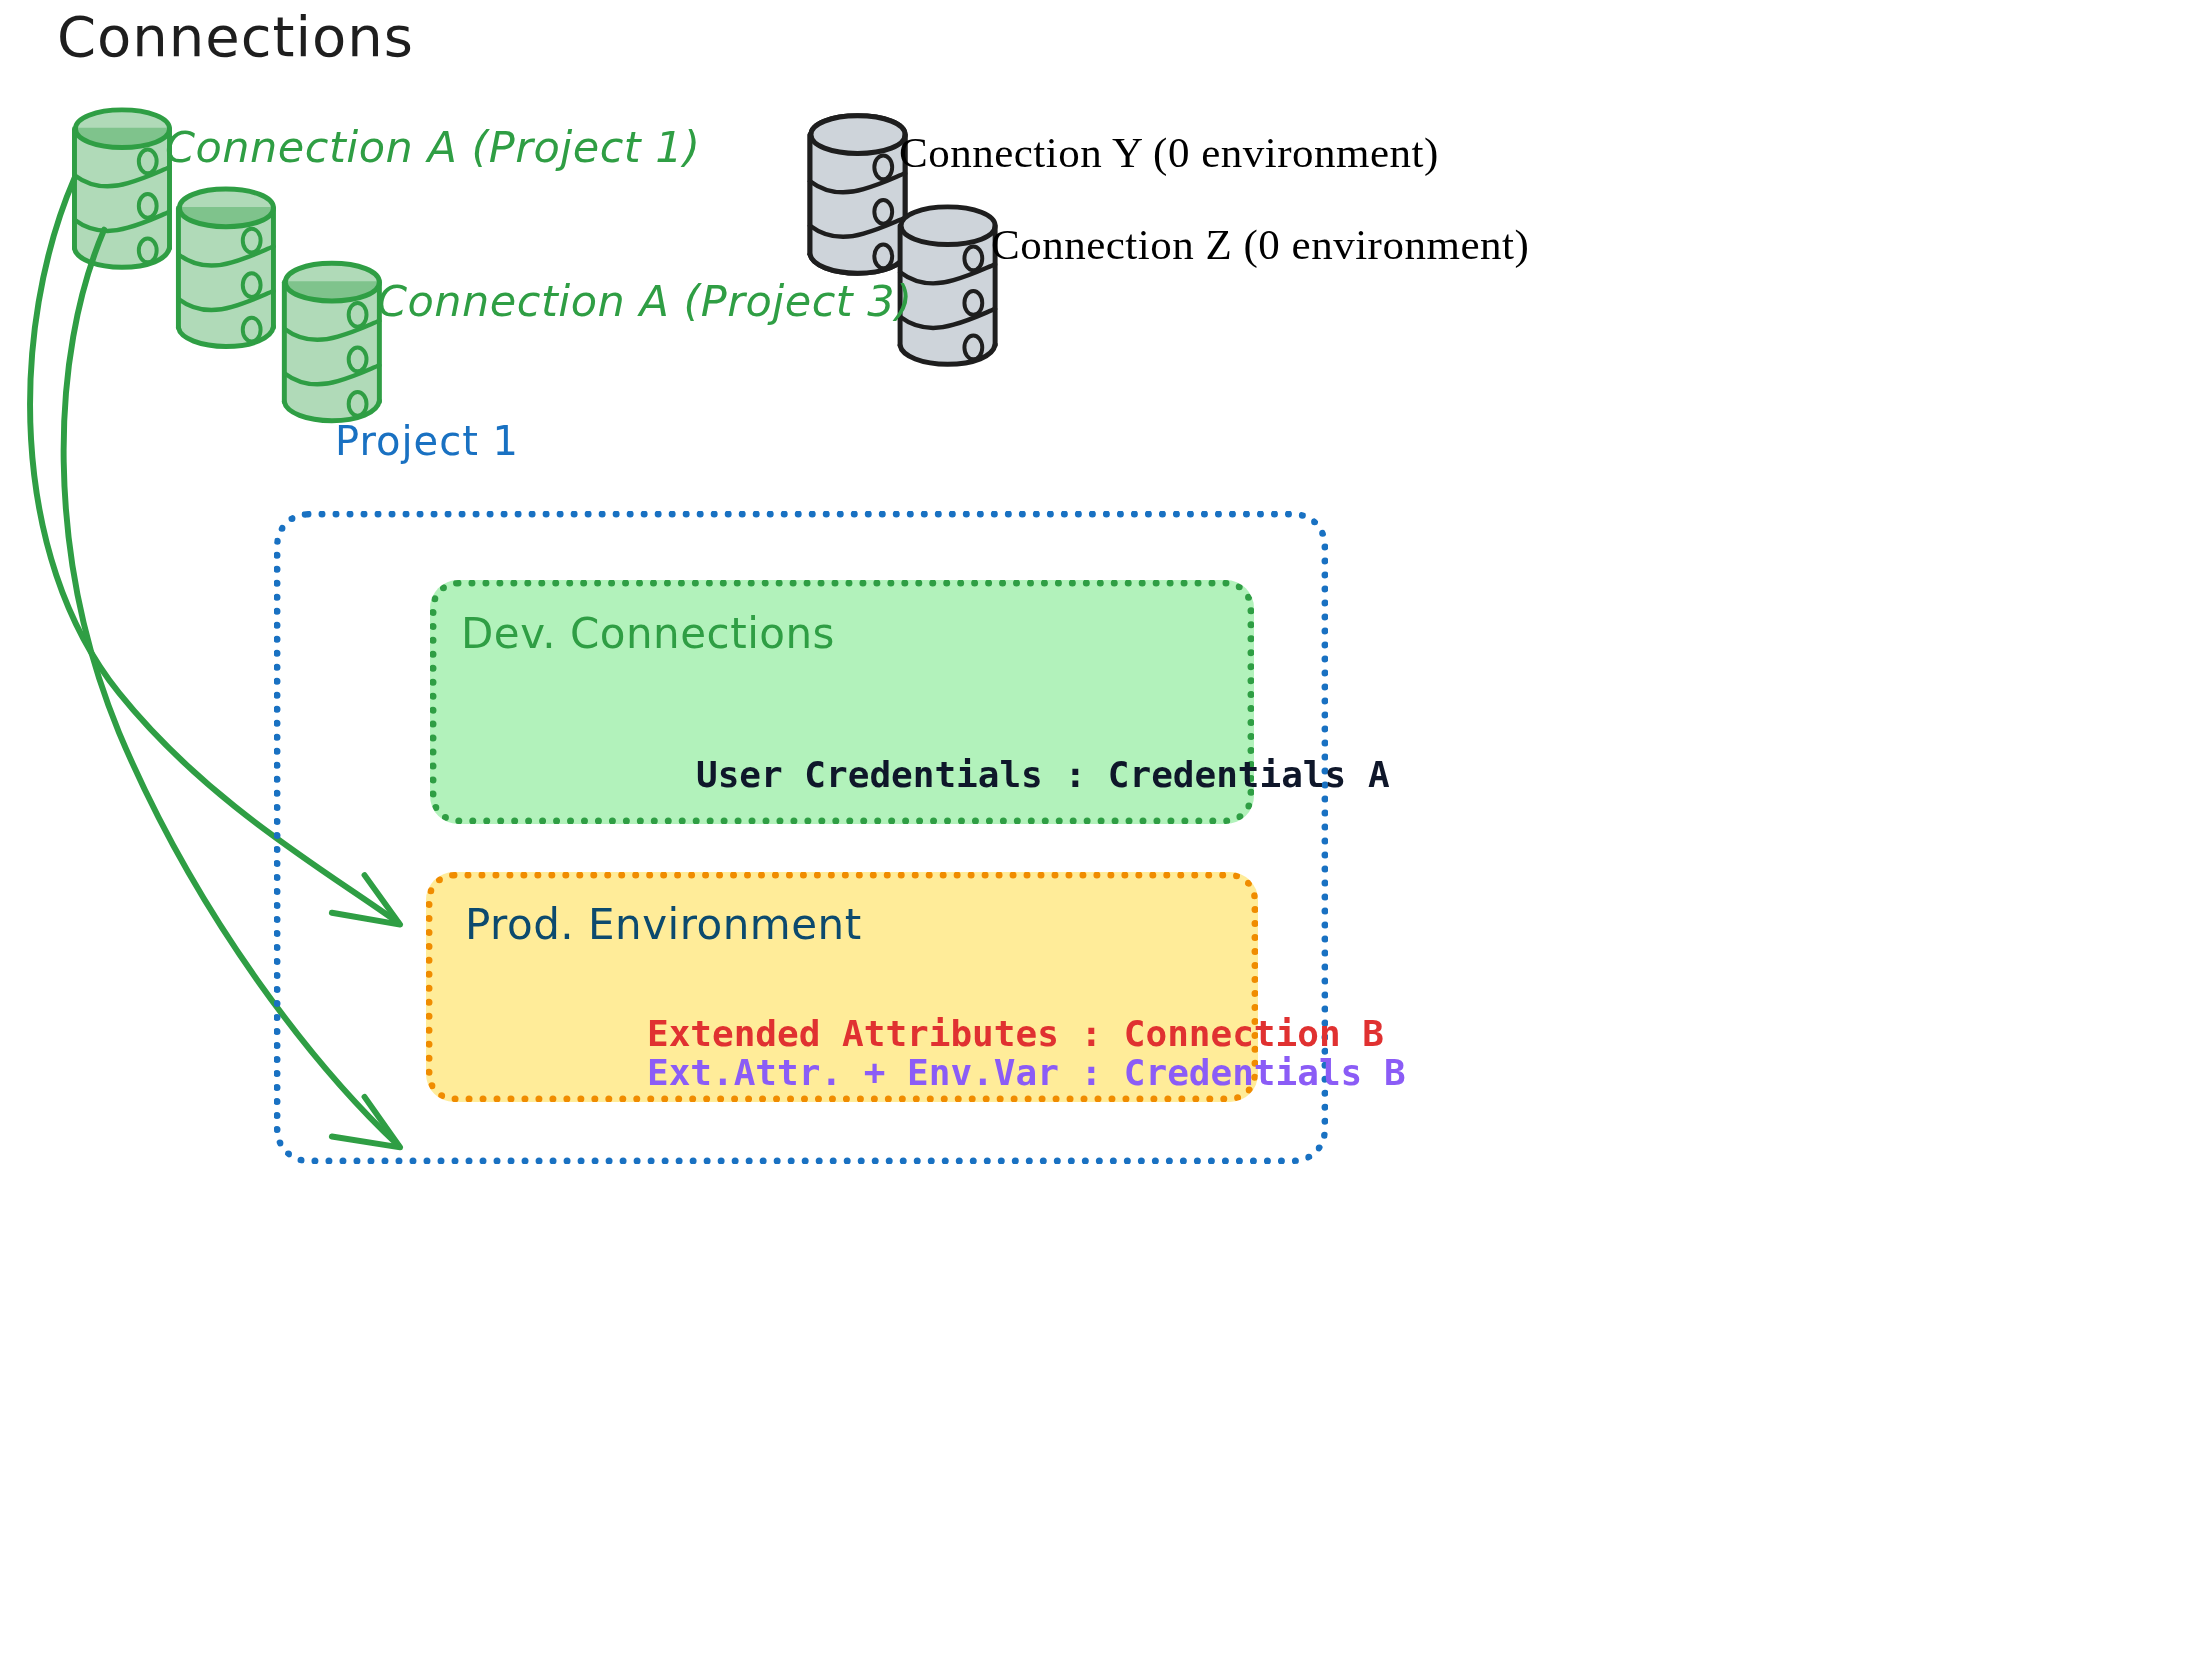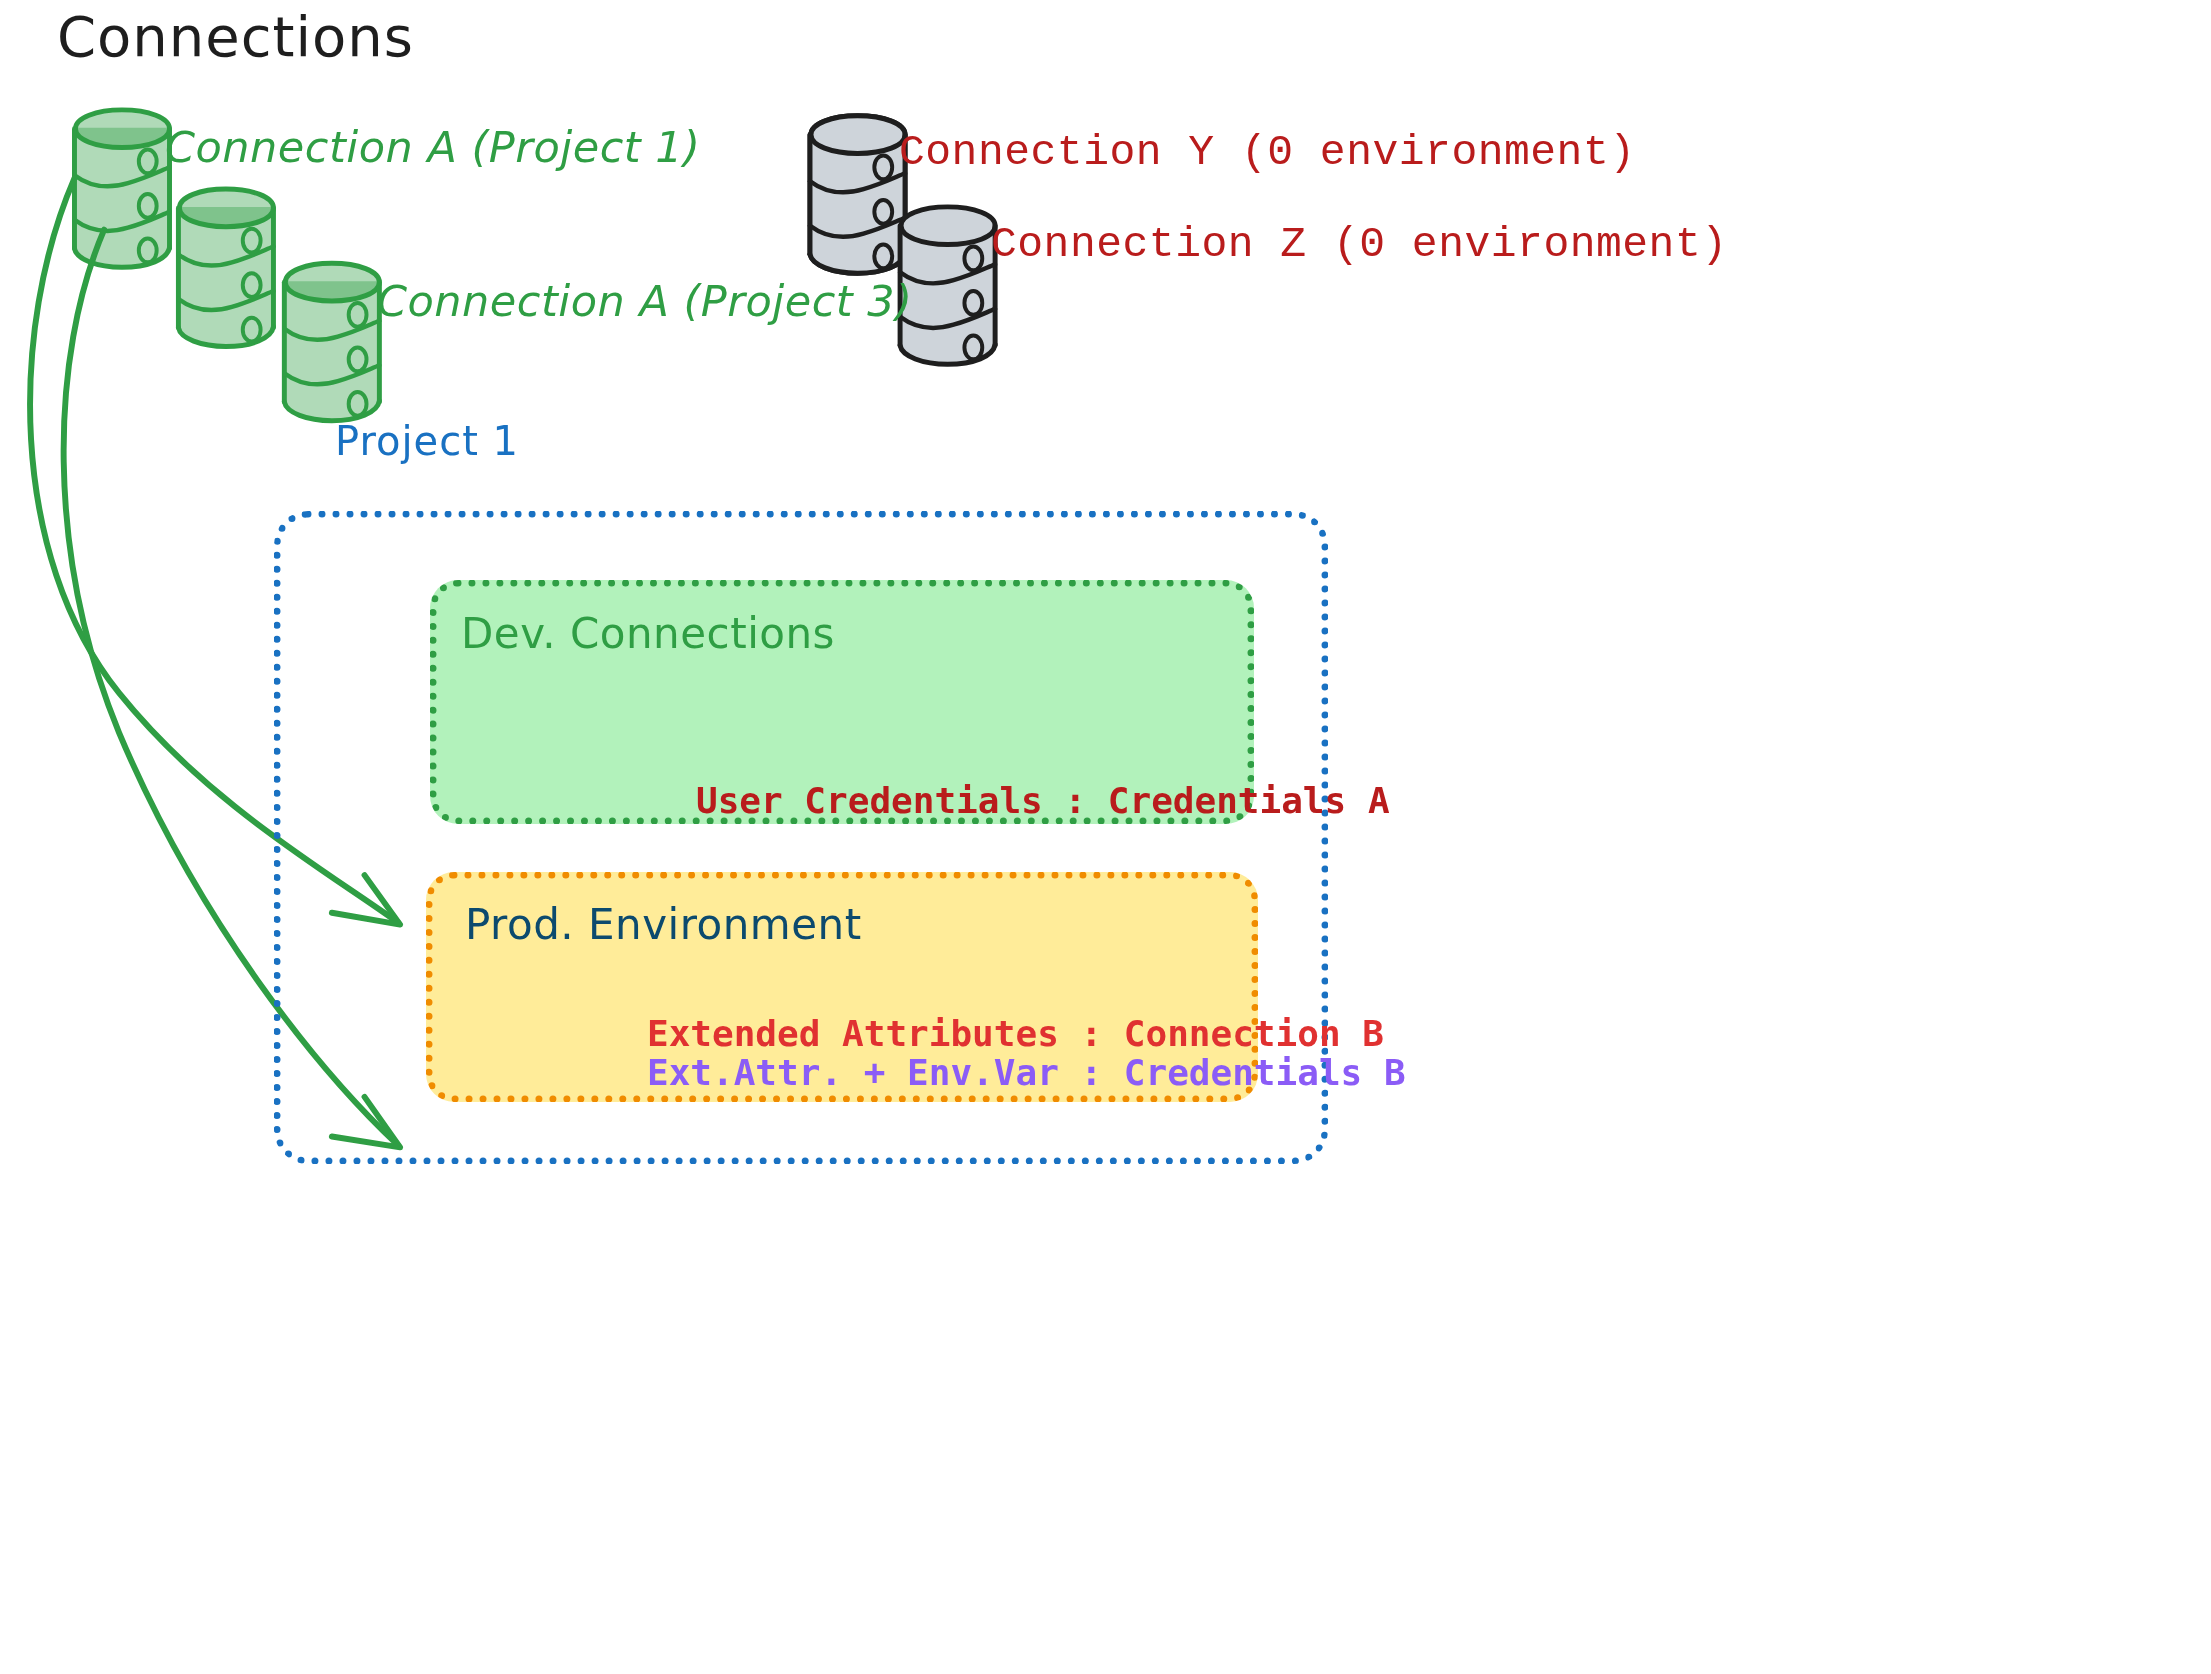--- a/index.html
+++ b/index.html
@@ -17,22 +17,22 @@
   .title-connections{
     left:57px;top:8px;font-size:56px;color:#1e1e1e;
     font-family:"DejaVu Sans", sans-serif;font-weight:400;
     letter-spacing:1px;
   }
   .conn-label{
     font-size:43px;color:#2f9e44;font-style:italic;
     font-family:"DejaVu Sans", sans-serif;letter-spacing:0.5px;
   }
   .conn-label-dark{
-    font-size:43px;color:#b91c1c;
-    font-family:Liberation Mono, monospace;letter-spacing:0.5px;
+    font-size:43px;color:#000000;
+    font-family:Liberation Serif, serif;letter-spacing:0.5px;
   }
   .project-title{
     left:335px;top:420px;font-size:40px;color:#1971c2;
     font-family:"DejaVu Sans", sans-serif;letter-spacing:1px;text-align:right;
   }
   .env-title{
     font-size:42px;font-family:"DejaVu Sans", sans-serif;letter-spacing:0.5px;
   }
   .mono-line{
     font-family:"DejaVu Sans Mono", monospace;
@@ -143,21 +143,21 @@
   <div class="txt conn-label" style="left:377px;top:279px;">Connection A (Project 3)</div>
 
   <div class="txt conn-label-dark" style="left:899px;top:130px;">Connection Y (0 environment)</div>
 
   <div class="txt conn-label-dark" style="left:991px;top:222px;">Connection Z (0 environment)</div>
 
   <div class="txt project-title">Project 1</div>
 
   <div class="txt env-title" style="left:461px;top:612px;color:#2f9e44;">Dev. Connections</div>
 
-  <div class="txt mono-line" style="left:696px;top:756px;color:#b91c1c;margin-top:26px;">User Credentials : Credentials A</div>
+  <div class="txt mono-line" style="left:696px;top:756px;color:#0f172a;">User Credentials : Credentials A</div>
 
   <div class="txt env-title" style="left:465px;top:903px;color:#0c4a6e;">Prod. Environment</div>
 
   <div class="txt mono-line" style="left:647px;top:1015px;color:#e03131;">Extended Attributes : Connection B</div>
 
   <div class="txt mono-line" style="left:647px;top:1054px;color:#8b5cf6;">Ext.Attr. + Env.Var : Credentials B</div>
 
 </div>
 
 

